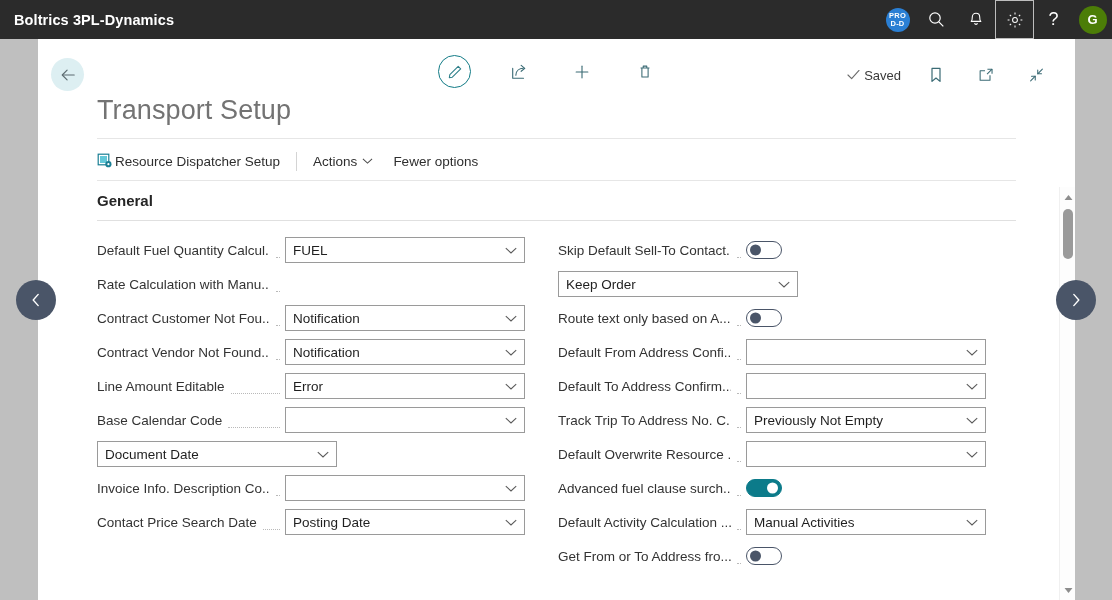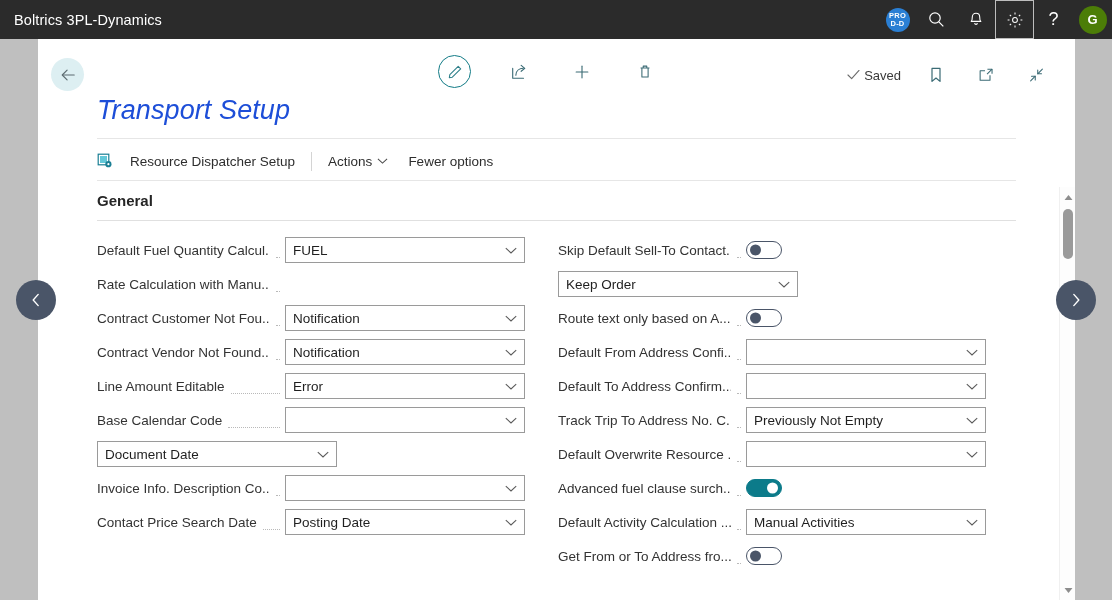--- a/index.html
+++ b/index.html
@@ -14,21 +14,21 @@
   
   .topbar {
     position: absolute; top: 0; left: 0;
     width: 1112px; height: 39px;
     background: #2b2b2b;
     display: flex; align-items: center;
   }
   .brand {
     color: #ffffff;
     font-size: 14.5px;
-    font-weight: normal;
+    font-weight: bold;
     letter-spacing: .1px;
     margin-left: 14px;
     white-space: nowrap;
   }
   .topbar-right {
     margin-left: auto;
     display: flex; align-items: center; height: 39px;
   }
   .tb-btn {
     width: 39px; height: 39px;
@@ -95,37 +95,36 @@
   .saved {
     display: flex; align-items: center; gap: 4px;
     color: #3a3a3a; font-size: 13px;
   }
 
   
   .page-title {
     position: absolute; left: 59px; top: 56px;
     font-size: 27px;
     font-weight: 300;
-    color: #1d4ed8;
+    color: #737373;
     letter-spacing: .1px;
-    font-style: italic;
   }
   .title-rule {
     position: absolute; left: 59px; top: 99px;
     width: 919px; height: 1px; background: #e6e6e6;
   }
 
   
   .ribbon {
     position: absolute; left: 59px; top: 108px;
     display: flex; align-items: center; height: 28px;
     font-size: 13.5px;
   }
   .ribbon-item {
-    display: flex; align-items: center; gap: 17px;
+    display: flex; align-items: center; gap: 2px;
     color: #2e2e2e;
     white-space: nowrap;
   }
   .ribbon-sep {
     width: 1px; height: 19px; background: #d4d4d4;
     margin: 0 16px;
   }
   .ribbon-action { color: #2e2e2e; margin-right: 20px; display:flex; align-items:center; gap:5px;}
   .ribbon-link { color: #2e2e2e; }
   .ribbon-rule {

